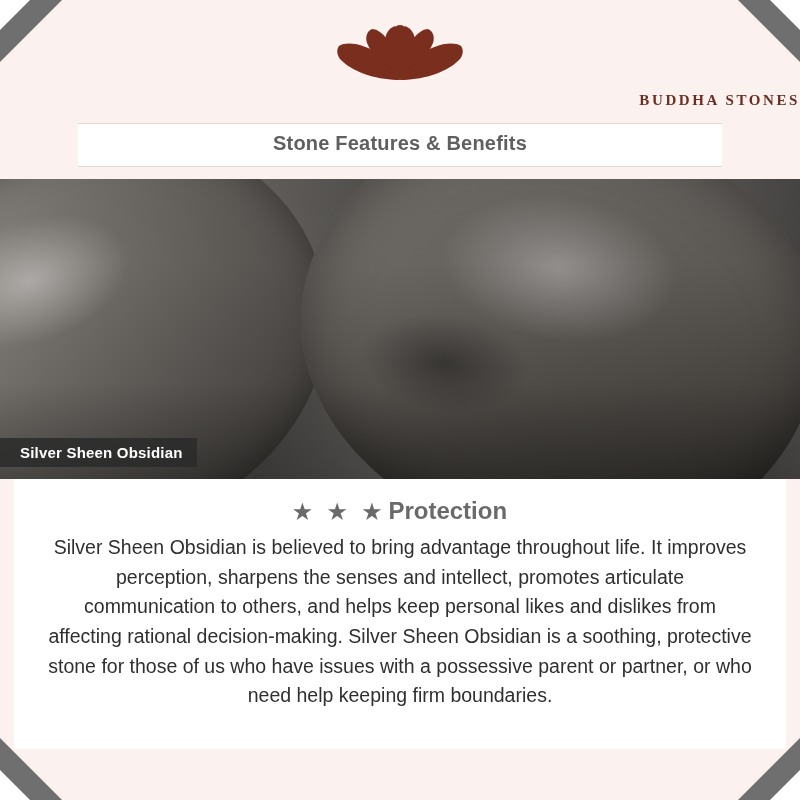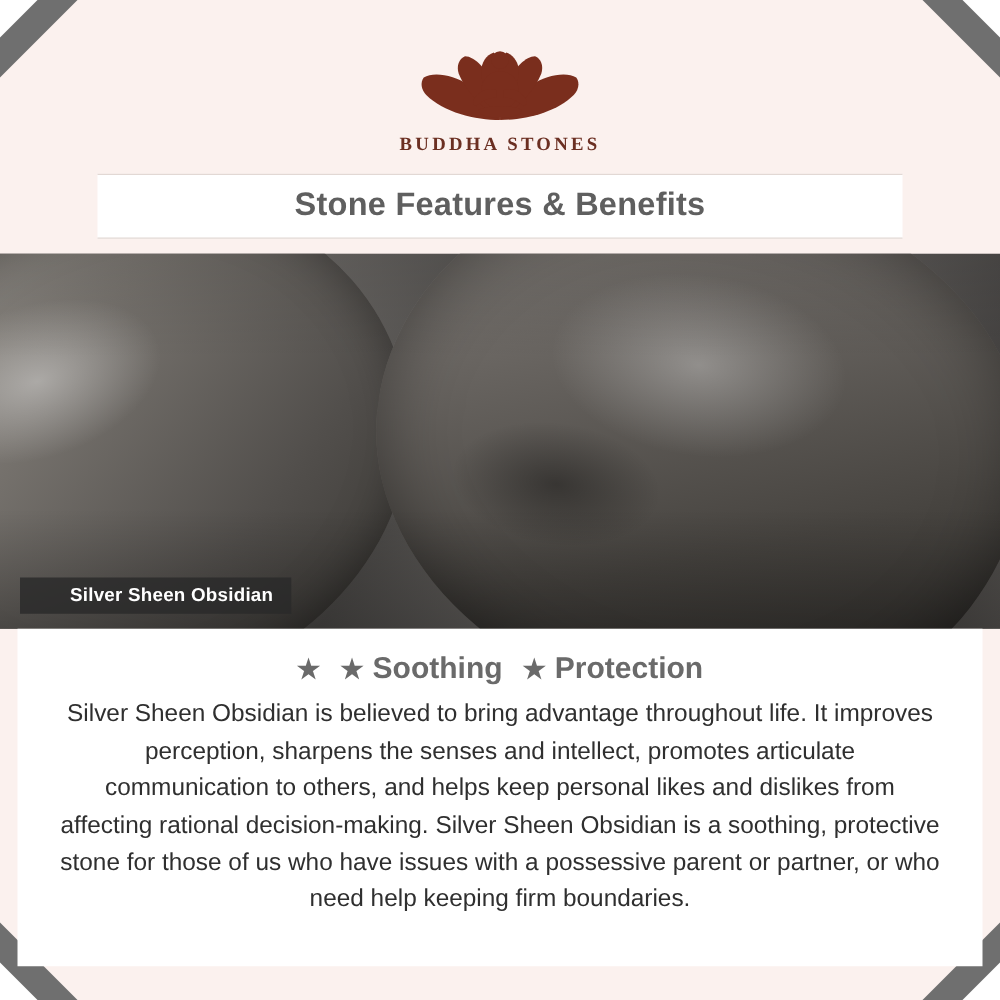--- a/index.html
+++ b/index.html
@@ -66,22 +66,22 @@
   }
   .corner-br-inner {
     bottom: 0; right: 0;
     border-width: 30px 30px 0 0;
     border-color: transparent #ffffff transparent transparent;
   }
 
   
   .brand {
     position: relative;
-    padding-top: 26px;
-    text-align: center;
+    padding-top: 10px;
+    text-align: right;
     z-index: 3;
   }
   .brand-logo {
     display: block;
     margin: 0 auto;
     width: 150px;
     height: 78px;
   }
   .brand-name {
     margin-top: 4px;
@@ -97,21 +97,21 @@
     position: relative;
     z-index: 3;
     margin: 14px 78px 0 78px;
     background: #ffffff;
     border-top: 1px solid #e2d8d4;
     border-bottom: 1px solid #e2d8d4;
     text-align: center;
     padding: 8px 0 11px 0;
   }
   .title-banner-text {
-    font-size: 26px;
+    font-size: 20px;
     font-weight: bold;
     color: #5f5f5f;
     letter-spacing: 0.2px;
   }
 
   
   .photo {
     position: relative;
     margin-top: 12px;
     width: 800px;
@@ -157,27 +157,27 @@
   }
   .photo-shadow {
     position: absolute;
     inset: 0;
     background:
       linear-gradient(to bottom, rgba(0,0,0,0.10), rgba(0,0,0,0) 28%),
       linear-gradient(to top, rgba(0,0,0,0.28), rgba(0,0,0,0) 32%);
   }
   .photo-label {
     position: absolute;
-    left: 16px;
+    left: 0;
     bottom: 12px;
     background: rgba(42,42,42,0.82);
     color: #ffffff;
     font-size: 15px;
     font-weight: bold;
-    padding: 6px 14px 6px 40px;
+    padding: 6px 14px 6px 20px;
     letter-spacing: 0.2px;
   }
 
   
   .benefits {
     position: relative;
     z-index: 3;
     background: #ffffff;
     margin: 0 14px;
     padding: 18px 34px 22px 34px;
@@ -260,21 +260,20 @@
     <div class="photo-label">Silver Sheen Obsidian</div>
   </div>
 
   <div class="benefits">
     <div class="keywords">
       <span class="keyword">
         <span class="star">★</span>
       </span>
       <span class="keyword">
         <span class="star">★</span>
-        <span>Soothing</span>
       </span>
       <span class="keyword">
         <span class="star">★</span>
         <span>Protection</span>
       </span>
     </div>
     <div class="description">Silver Sheen Obsidian is believed to bring advantage throughout life. It improves perception, sharpens the senses and intellect, promotes articulate communication to others, and helps keep personal likes and dislikes from affecting rational decision-making. Silver Sheen Obsidian is a soothing, protective stone for those of us who have issues with a possessive parent or partner, or who need help keeping firm boundaries.</div>
   </div>
 
 </div>

